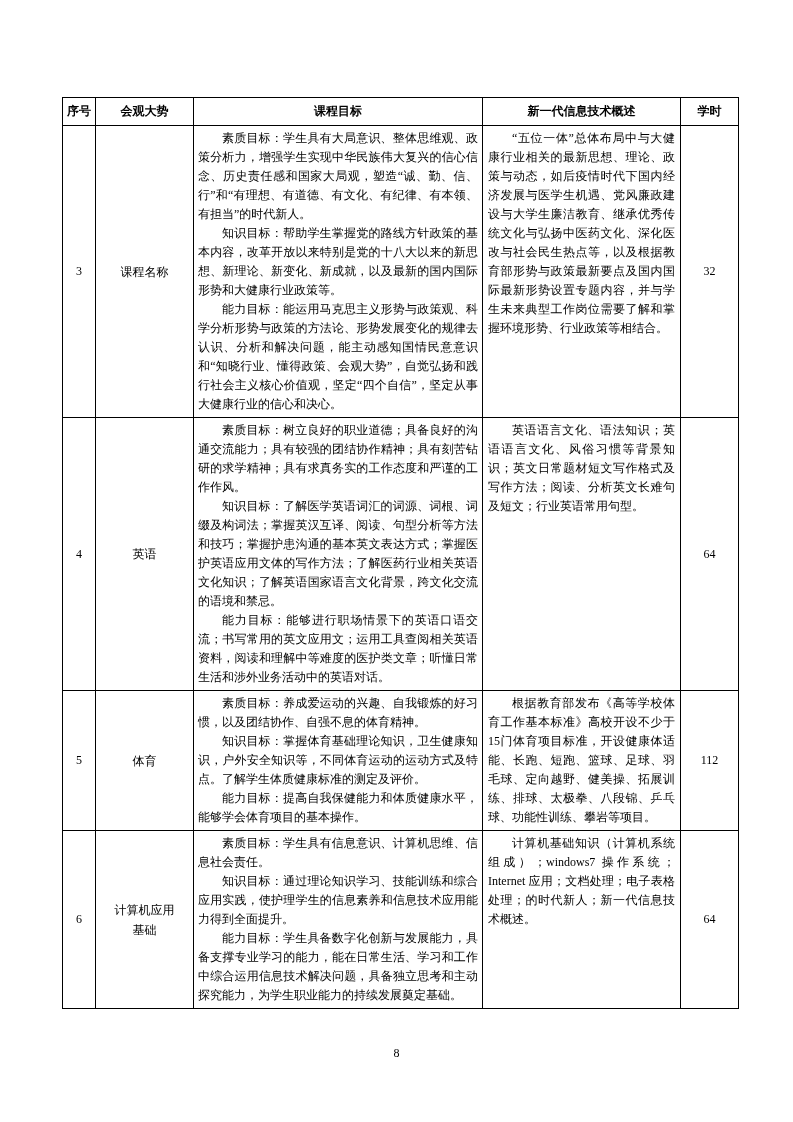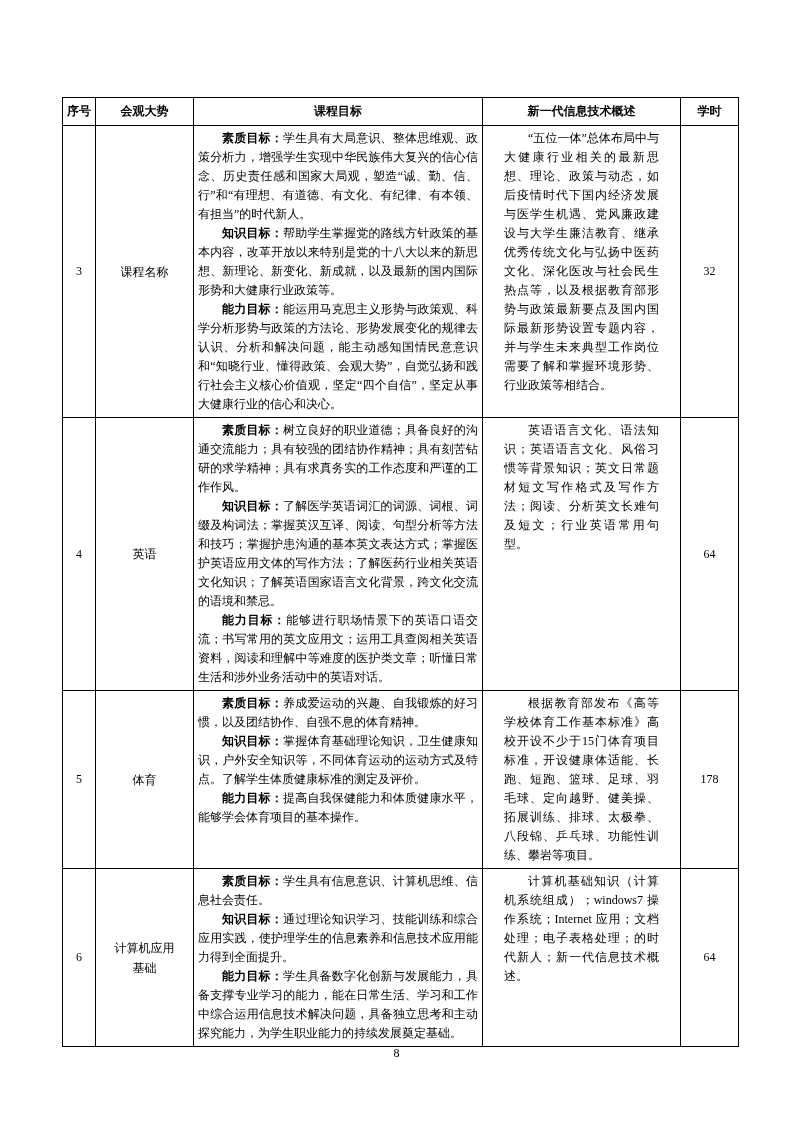--- a/index.html
+++ b/index.html
@@ -44,31 +44,31 @@
   td.c-name {
     white-space: pre-line;
     line-height: 20px;
   }
   td.c-obj {
     vertical-align: top;
     padding: 3px 4px;
   }
   td.c-content {
     vertical-align: top;
-    padding: 3px 21px;
+    padding: 3px 5px;
     margin-left: 47px;
   }
   td.c-obj p, td.c-content p {
     margin: 0;
     text-indent: 2em;
     text-align: justify;
     line-height: 19px;
   }
   td.c-obj p strong {
-    font-weight: bold;
+    font-weight: normal;
   }
   .page-number {
     position: absolute;
     left: 0;
     right: 0;
     top: 1046px;
     text-align: center;
     font-size: 12px;
     color: #000000;
   }
@@ -125,21 +125,21 @@
           <td class="c-num">5</td>
           <td class="c-name">体育</td>
           <td class="c-obj">
             <p><strong>素质目标：</strong>养成爱运动的兴趣、自我锻炼的好习惯，以及团结协作、自强不息的体育精神。</p>
             <p><strong>知识目标：</strong>掌握体育基础理论知识，卫生健康知识，户外安全知识等，不同体育运动的运动方式及特点。了解学生体质健康标准的测定及评价。</p>
             <p><strong>能力目标：</strong>提高自我保健能力和体质健康水平，能够学会体育项目的基本操作。</p>
           </td>
           <td class="c-content">
             <p>根据教育部发布《高等学校体育工作基本标准》高校开设不少于15门体育项目标准，开设健康体适能、长跑、短跑、篮球、足球、羽毛球、定向越野、健美操、拓展训练、排球、太极拳、八段锦、乒乓球、功能性训练、攀岩等项目。</p>
           </td>
-          <td class="c-hours">178</td>
+          <td class="c-hours">112</td>
         </tr>
         <tr>
           <td class="c-num">6</td>
           <td class="c-name">计算机应用
 基础</td>
           <td class="c-obj">
             <p><strong>素质目标：</strong>学生具有信息意识、计算机思维、信息社会责任。</p>
             <p><strong>知识目标：</strong>通过理论知识学习、技能训练和综合应用实践，使护理学生的信息素养和信息技术应用能力得到全面提升。</p>
             <p><strong>能力目标：</strong>学生具备数字化创新与发展能力，具备支撑专业学习的能力，能在日常生活、学习和工作中综合运用信息技术解决问题，具备独立思考和主动探究能力，为学生职业能力的持续发展奠定基础。</p>
           </td>

